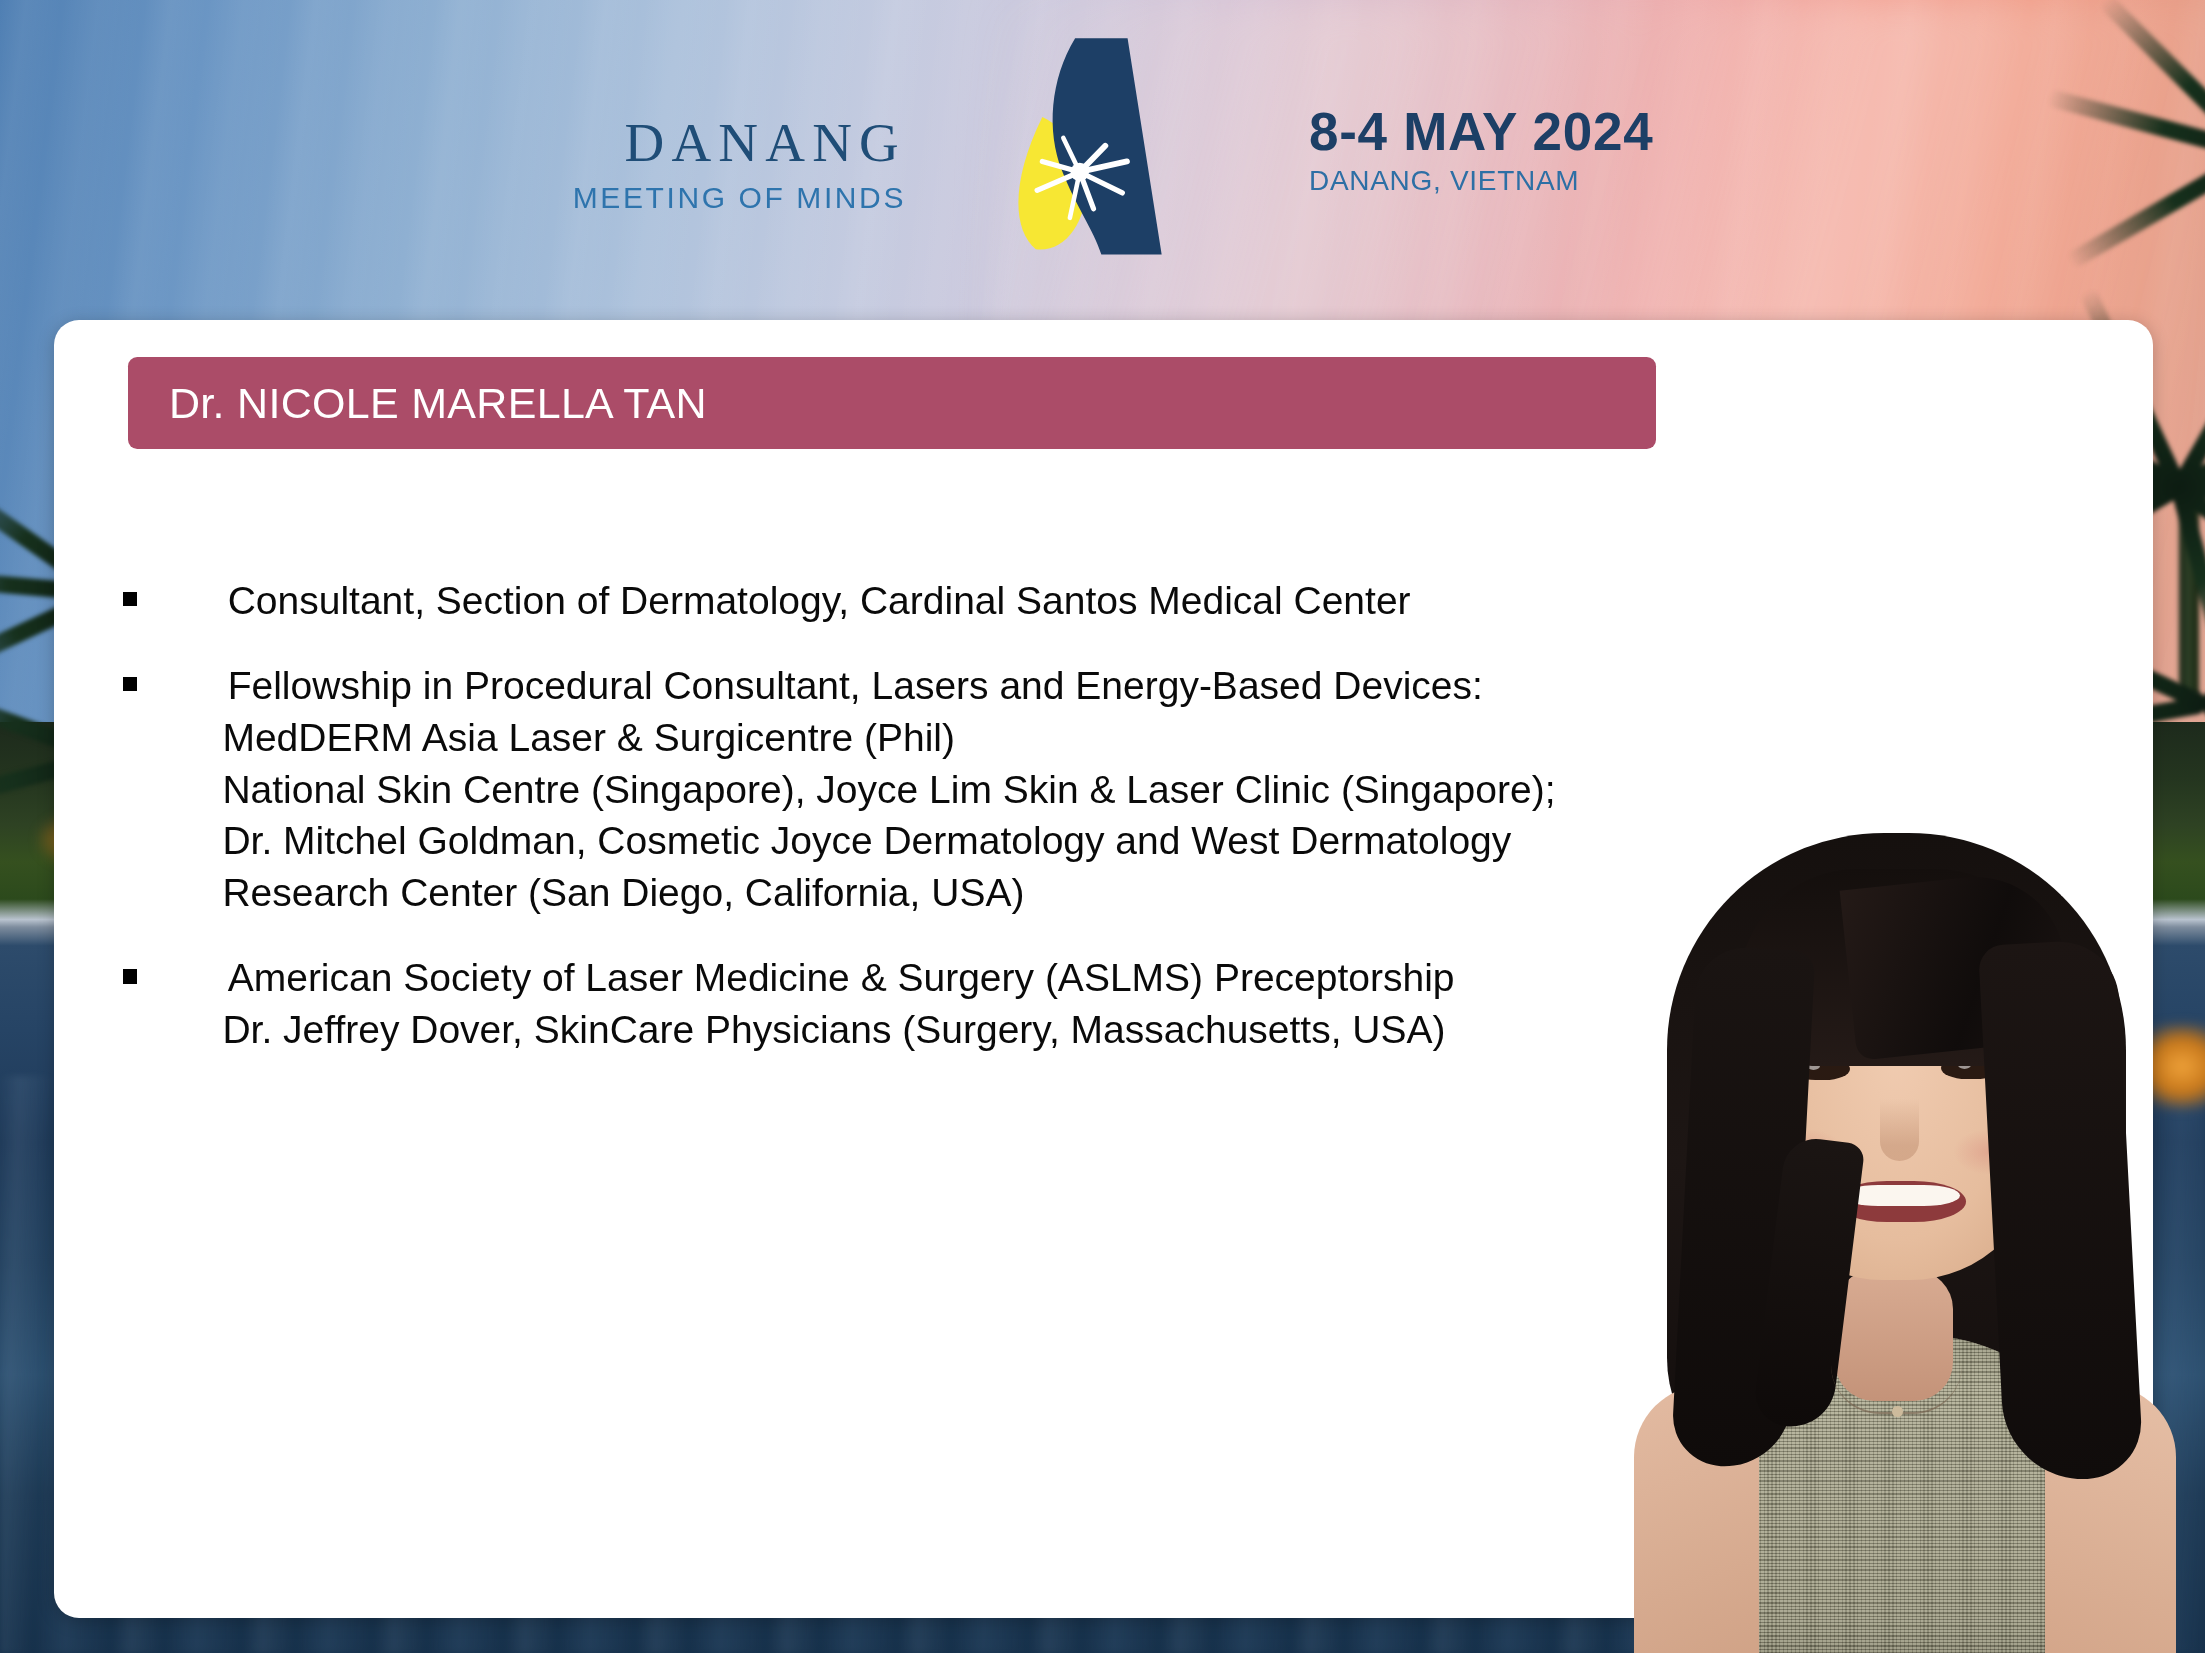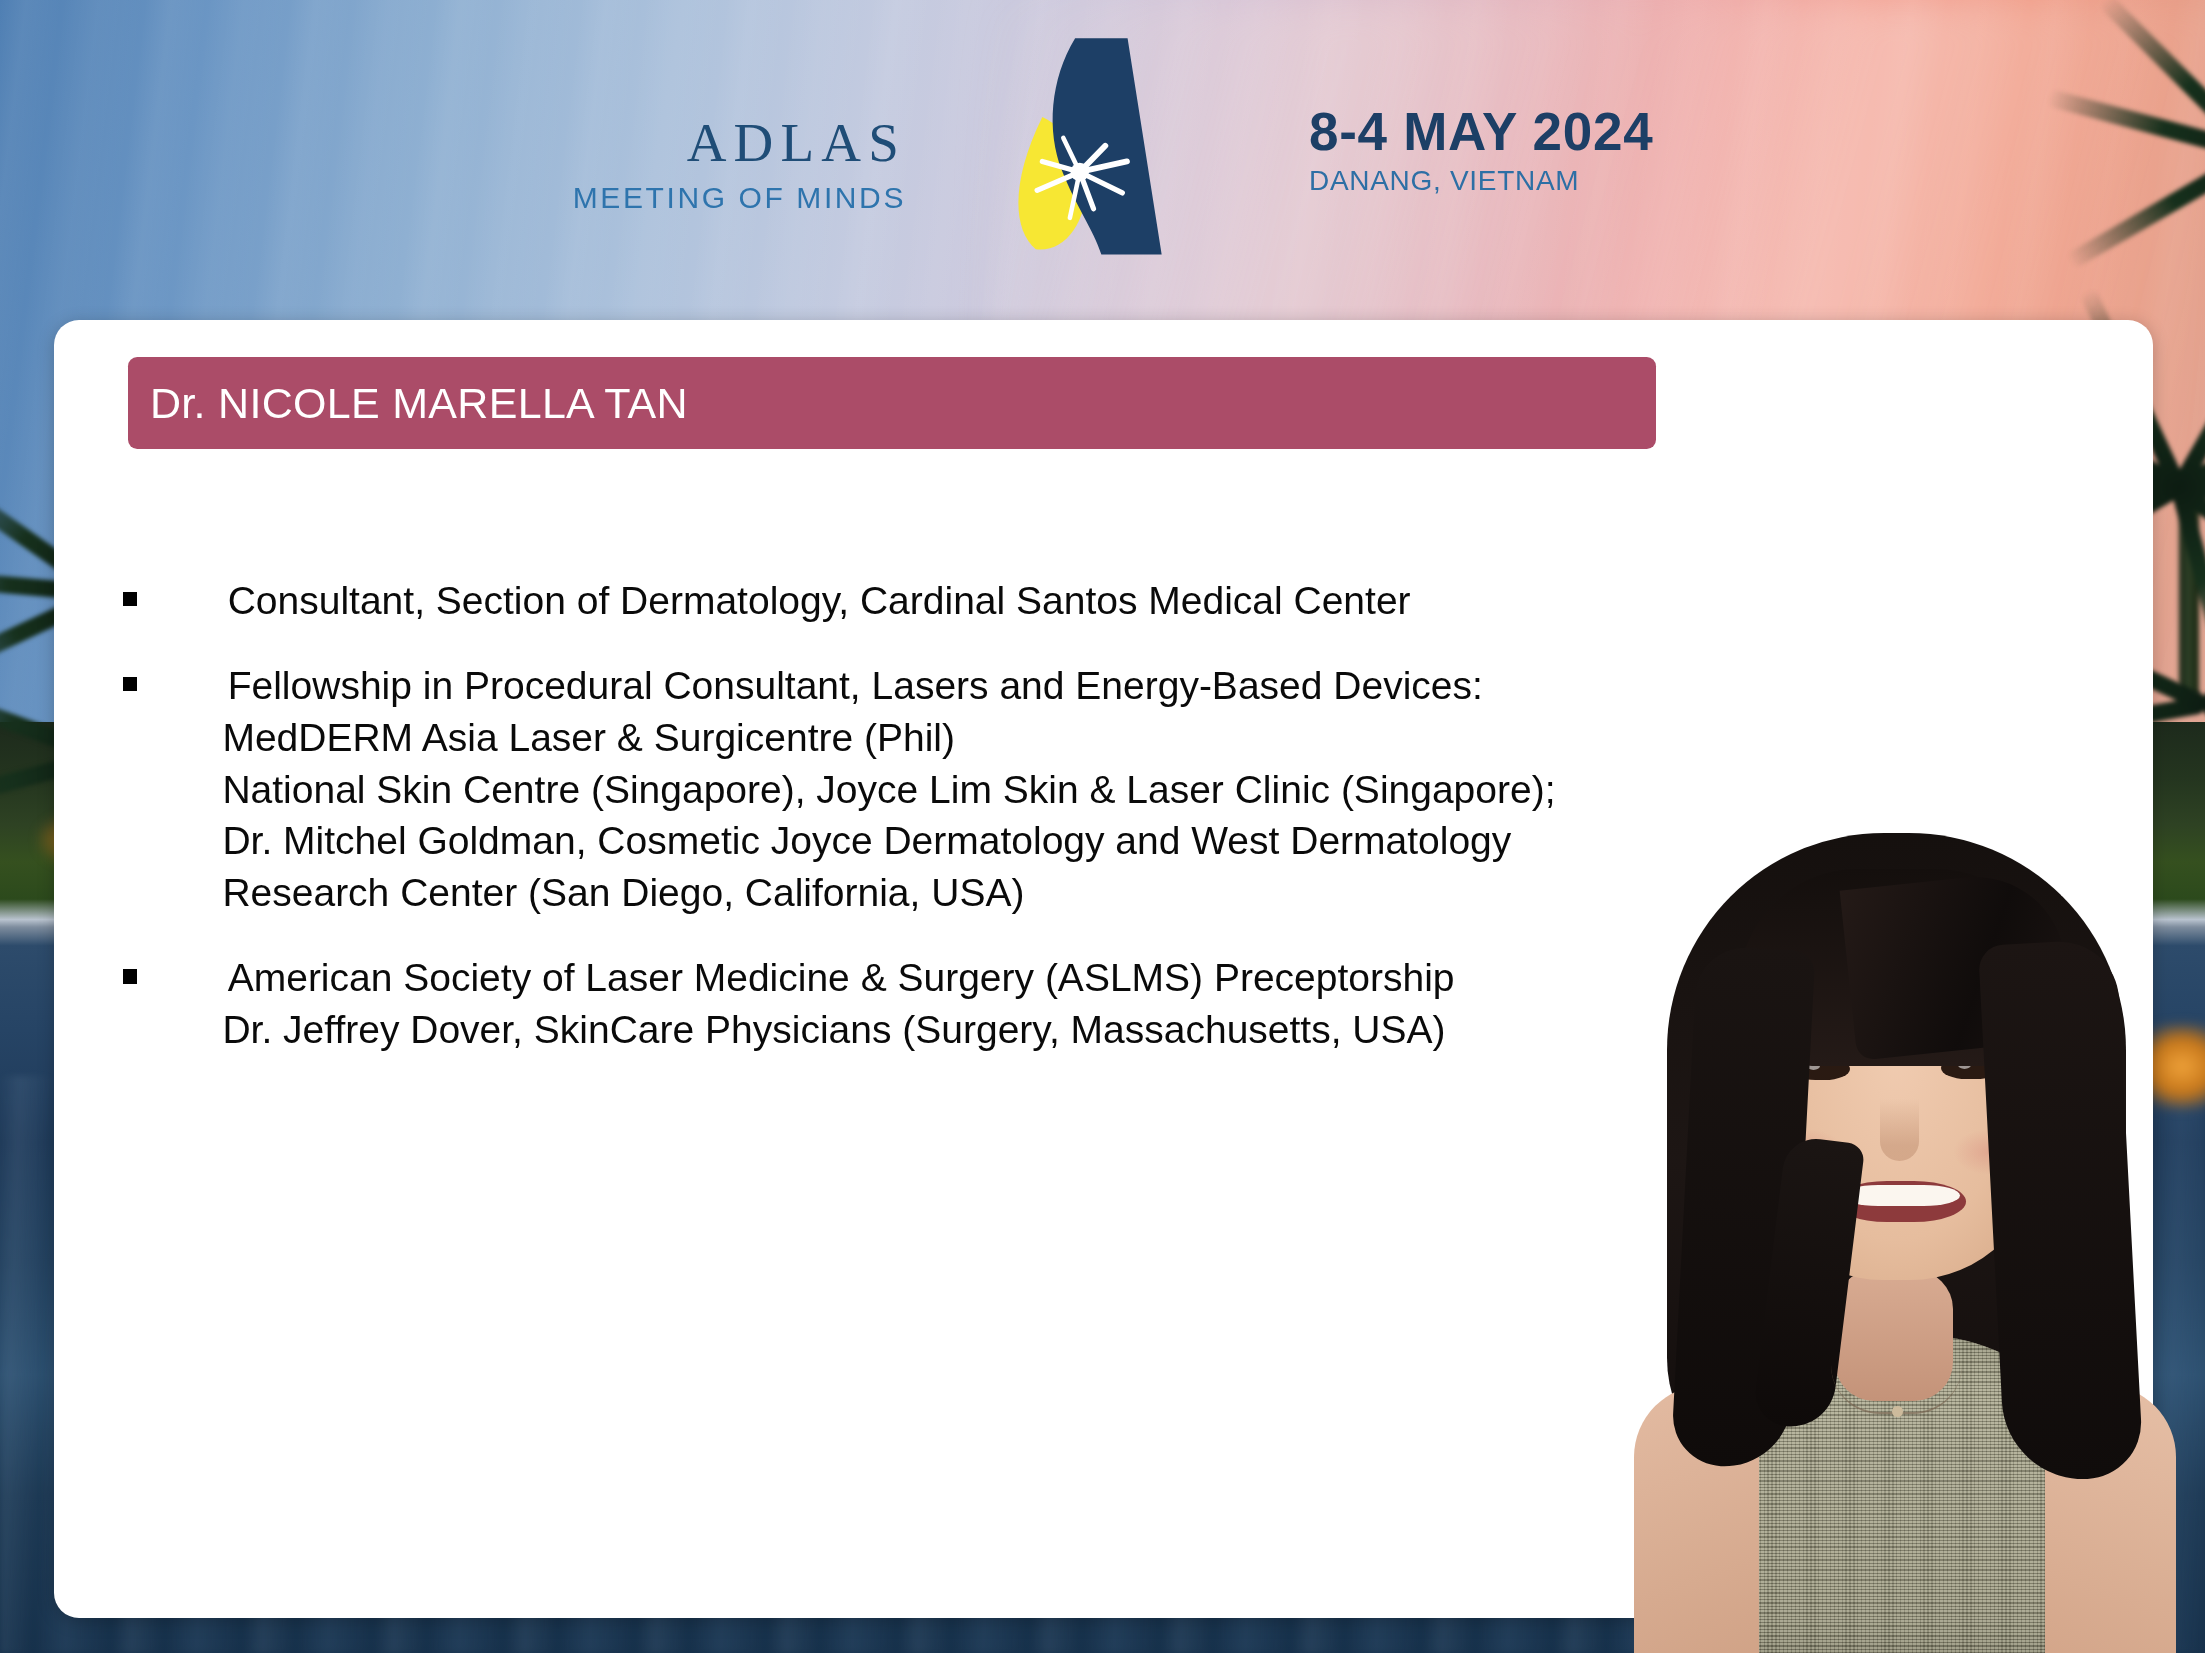--- a/index.html
+++ b/index.html
@@ -158,21 +158,21 @@
   }
 
   
   #name-banner{
     position:absolute;left:74px;top:37px;width:1528px;height:92px;
     background:#ab4c68;border-radius:9.2px;
     display:flex;align-items:center;
   }
   #name-banner .name-text{
     color:#ffffff;font-size:43px;font-weight:400;letter-spacing:0.3px;
-    padding-left:22px;font-family:"Liberation Sans", sans-serif;
+    padding-left:41px;font-family:"Liberation Sans", sans-serif;
     white-space:nowrap;
   }
 
   
   #bio-list{
     position:absolute;left:69px;top:255px;width:1680px;
   }
   .bio-block{margin-bottom:33px;position:relative;}
   .bio-row{display:flex;align-items:flex-start;gap:34px;}
   .bullet{
@@ -363,21 +363,21 @@
 
     <div class="frond" style="transform:rotate(30deg);left:151px;top:197px;"></div>
     <div class="frond" style="transform:rotate(170deg);left:151px;top:197px;"></div>
     <div class="frond" style="transform:rotate(205deg);left:151px;top:197px;"></div>
   </div>
 </div>
 
 <div id="header">
 
   <div class="brand-left">
-    <div class="brand-name">ADLAS</div>
+    <div class="brand-name">DANANG</div>
     <div class="brand-sub">MEETING OF MINDS</div>
   </div>
 
   <div class="logo-mark">
     <svg width="236" height="236" viewBox="0 0 360 360" aria-hidden="true">
 
       <path d="M118 128 C 70 225, 72 300, 108 330 C 152 335, 186 290, 186 225 C 186 185, 158 148, 118 128 Z" fill="#f7e733"></path>
 
       <path d="M168 8 C 130 70, 124 150, 148 210 C 168 262, 196 300, 208 338 L 300 338 L 248 8 Z" fill="#1d3f66"></path>
 

